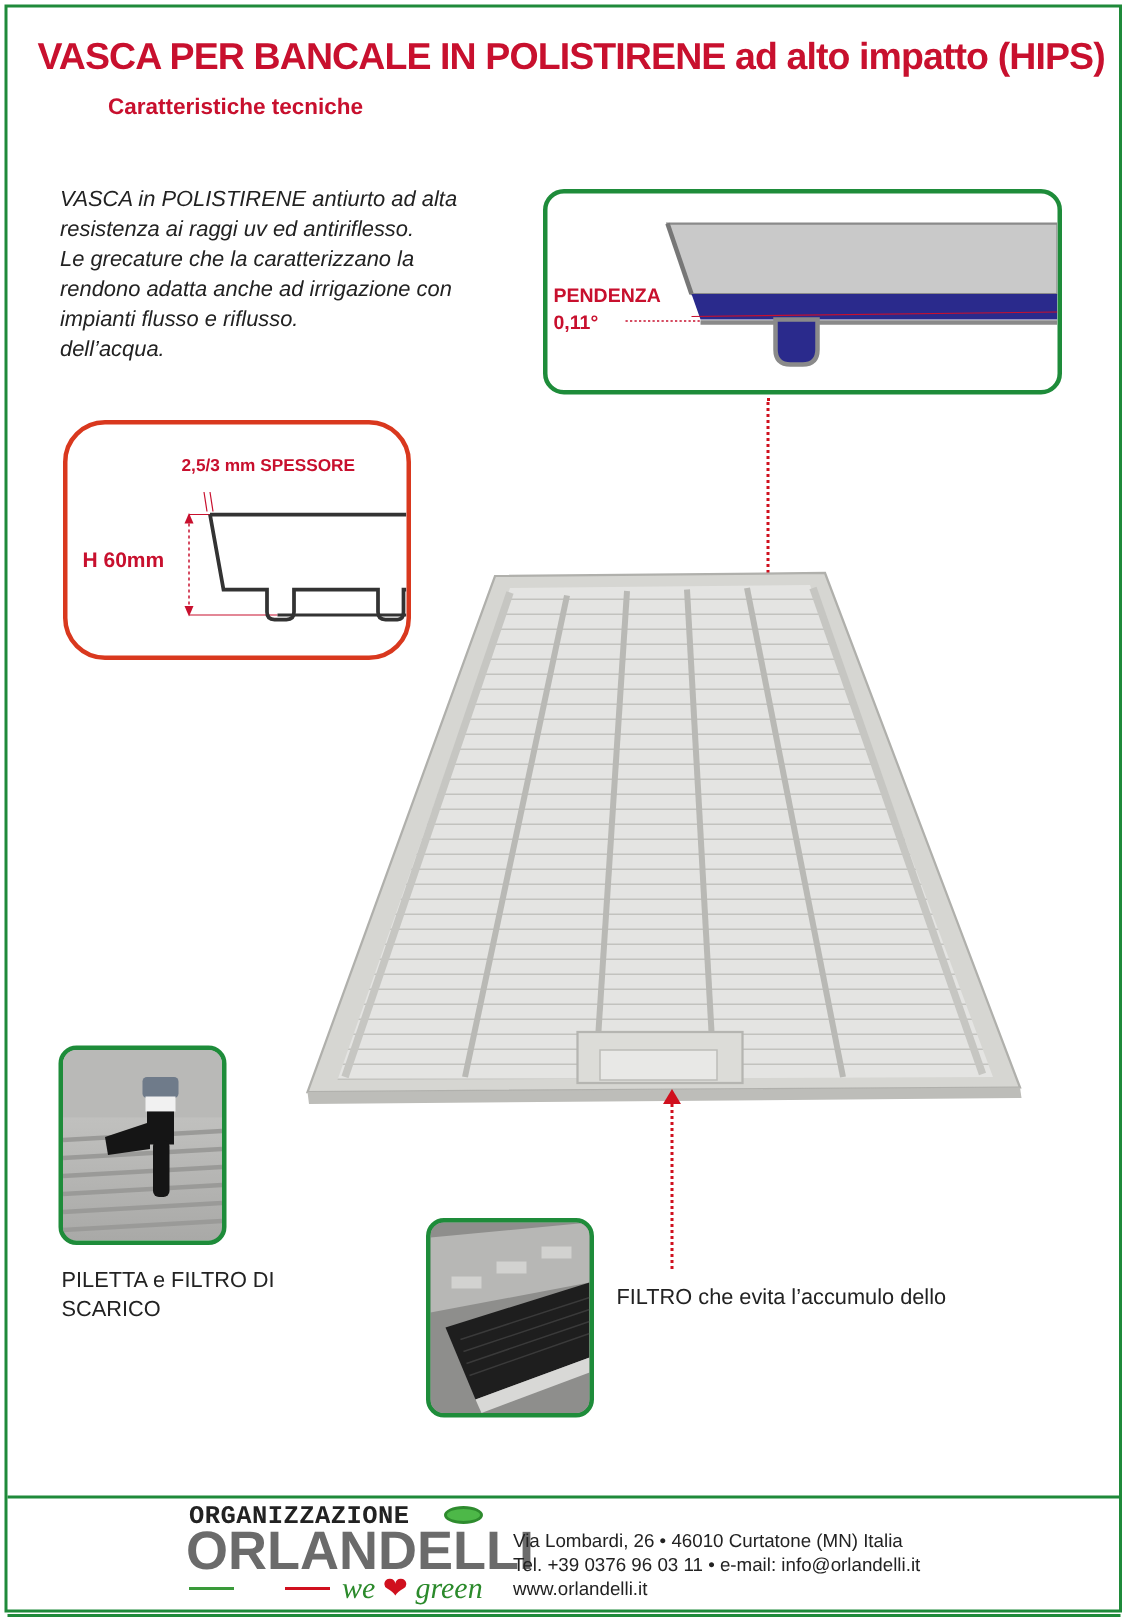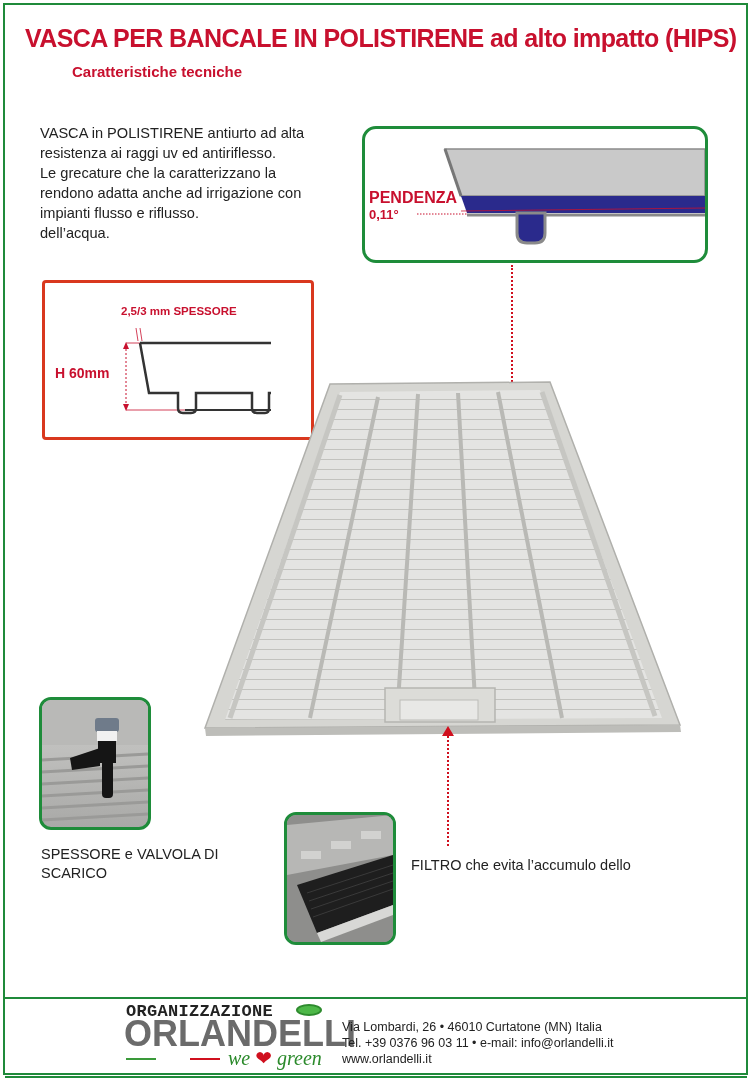--- a/index.html
+++ b/index.html
@@ -1,25 +1,25 @@
 <!DOCTYPE html>
 <html><head>
 <meta charset="utf-8">
 <style>
   html, body { margin:0; padding:0; background:#fff; }
   body { width:754px; height:1080px; position:relative; overflow:hidden; font-family:"Liberation Sans", sans-serif; }
   .frame { position:absolute; left:3px; top:3px; width:745px; height:1072px; border:2px solid #1f8a3a; box-sizing:border-box; }
   .title { position:absolute; left:25px; top:24px; font-size:25px; font-weight:bold; color:#c8102e; letter-spacing:-0.6px; white-space:nowrap; }
   .title .light { font-weight:bold; }
   .subtitle { position:absolute; left:44px; top:63px; font-size:15px; font-weight:bold; color:#c8102e;margin-left:28px; }
-  .desc { position:absolute; left:40px; top:123px; width:310px; font-size:14.6px; line-height:20px; color:#222; }
+  .desc { position:absolute; left:40px; top:123px; width:310px; font-size:14.6px; line-height:20px; color:#222;font-style:italic; }
   .desc div { white-space:nowrap; }
 
   .box-green { position:absolute; left:362px; top:126px; width:346px; height:137px; border:3px solid #1e8c3a; border-radius:14px; box-sizing:border-box; background:#fff; overflow:hidden; }
-  .box-red { position:absolute; left:42px; top:280px; width:272px; height:160px; border:3px solid #d9381e; border-radius:4px; box-sizing:border-box; background:#fff; overflow:hidden; }
+  .box-red { position:absolute; left:42px; top:280px; width:232px; height:160px; border:3px solid #d9381e; border-radius:28px; box-sizing:border-box; background:#fff; overflow:hidden; }
 
   .lbl-red { position:absolute; color:#c8102e; font-weight:bold; white-space:nowrap; }
 
   .tray { position:absolute; left:200px; top:370px; width:530px; height:370px; }
 
   .photo { position:absolute; border:3px solid #1e8c3a; border-radius:12px; box-sizing:border-box; overflow:hidden; }
   .caption { position:absolute; font-size:14.5px; line-height:19px; color:#222; white-space:nowrap; }
 
   .arrow-line { position:absolute; width:0; border-left:2px dotted #d0101e; }
   .arrow-head-down { position:absolute; width:0; height:0; border-left:6px solid transparent; border-right:6px solid transparent; border-top:10px solid #d0101e; }
@@ -57,21 +57,21 @@
     <line x1="80" y1="20" x2="96" y2="67" stroke="#777" stroke-width="3"></line>
 
     <polygon points="96,67 340,67 340,84 156,84 150,84 102,84" fill="#2a2a8c"></polygon>
 
     <path d="M152,84 L152,104 Q152,114 162,114 L170,114 Q180,114 180,104 L180,84 Z" fill="#2a2a8c" stroke="#8a8a8a" stroke-width="3"></path>
     <line x1="102" y1="86" x2="152" y2="86" stroke="#8a8a8a" stroke-width="3"></line>
     <line x1="180" y1="86" x2="340" y2="86" stroke="#8a8a8a" stroke-width="3"></line>
     <line x1="96" y1="82" x2="340" y2="79" stroke="#c8102e" stroke-width="0.8"></line>
     <line x1="52" y1="85" x2="102" y2="85" stroke="#c8102e" stroke-width="1" stroke-dasharray="1.5,1.5"></line>
   </svg>
-  <div class="lbl-red" style="left:4px;top:60px;font-size:16px;text-align:right;">PENDENZA</div>
+  <div class="lbl-red" style="left:4px;top:60px;font-size:13px;text-align:right;">PENDENZA</div>
   <div class="lbl-red" style="left:4px;top:78px;font-size:13px;">0,11°</div>
 </div>
 
 <div class="box-red">
   <svg width="226" height="154" viewBox="0 0 226 154">
     <line x1="84" y1="65" x2="84" y2="65"></line>
 
     <line x1="81" y1="62" x2="81" y2="124" stroke="#c8102e" stroke-width="1" stroke-dasharray="2,2"></line>
     <polygon points="78,66 84,66 81,59" fill="#c8102e"></polygon>
     <polygon points="78,121 84,121 81,128" fill="#c8102e"></polygon>
@@ -132,21 +132,21 @@
         <line x1="0" y1="120" x2="106" y2="114"></line>
     </g>
     <rect x="53" y="18" width="24" height="14" rx="3" fill="#6f7b8a"></rect>
     <rect x="55" y="31" width="20" height="10" fill="#f1f1f1"></rect>
     <rect x="56" y="41" width="18" height="22" fill="#151515"></rect>
     <polygon points="28,58 58,48 58,66 30,70" fill="#151515"></polygon>
     <rect x="60" y="60" width="11" height="38" rx="4" fill="#151515"></rect>
   </svg>
 </div>
 <div class="caption" style="left:41px;top:845px;">
-  <div>SPESSORE e VALVOLA DI</div>
+  <div>PILETTA e FILTRO DI</div>
   <div>SCARICO</div>
 </div>
 
 <div class="photo" style="left:284px;top:812px;width:112px;height:133px;background:#a8a8a6;">
   <svg width="106" height="127" viewBox="0 0 106 127">
     <polygon points="0,0 106,0 106,127 0,127" fill="#8e8e8c"></polygon>
     <polygon points="0,10 106,0 106,40 0,60" fill="#b7b7b5"></polygon>
     <rect x="14" y="36" width="20" height="8" fill="#d2d2d0"></rect>
     <rect x="44" y="26" width="20" height="8" fill="#d2d2d0"></rect>
     <rect x="74" y="16" width="20" height="8" fill="#d2d2d0"></rect>

